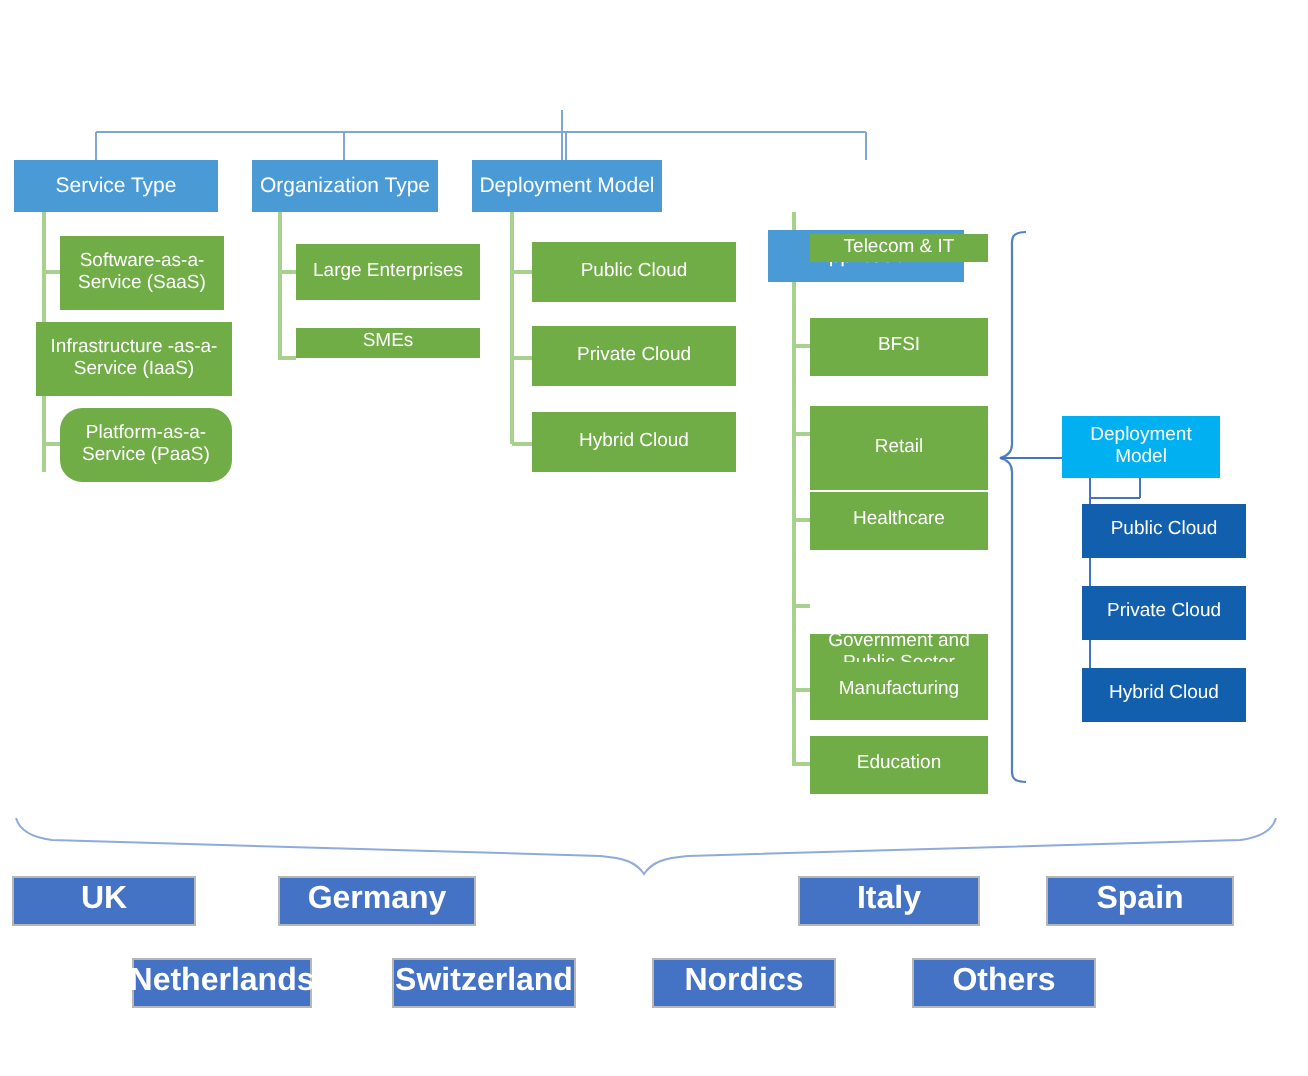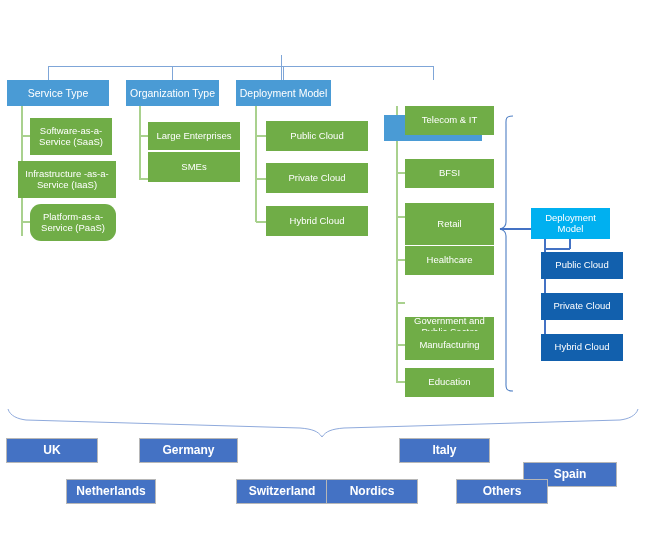--- a/index.html
+++ b/index.html
@@ -63,21 +63,21 @@
   
   .dleaf {
     background: #1260ad;
     font-size: 9.5px;
   }
 
   
   .country {
     background: #4472c4;
     border: 1px solid #b7b7b7;
-    font-size: 12px;
+    font-size: 16px;
     font-weight: bold;
   }
 
   svg#wires {
     position: absolute;
     left: 0; top: 0;
     width: 654px;
     height: 538px;
     z-index: 1;
     pointer-events: none;
@@ -156,43 +156,43 @@
 
   <div class="node cat" style="left:236px; top:80px; width:95px; height:26px;">Deployment Model</div>
 
   <div class="node cat" style="left:384px; top:80px; width:98px; height:26px;margin-top:35px;">Application</div>
 
   <div class="node leaf" style="left:30px; top:118px; width:82px; height:37px;">Software-as-a-Service (SaaS)</div>
   <div class="node leaf" style="left:18px; top:161px; width:98px; height:37px;">Infrastructure -as-a-Service (IaaS)</div>
   <div class="node leaf" style="left:30px; top:204px; width:86px; height:37px;border-radius:11px;">Platform-as-a-Service (PaaS)</div>
 
   <div class="node leaf" style="left:148px; top:122px; width:92px; height:28px;">Large Enterprises</div>
-  <div class="node leaf" style="left:148px; top:152px; width:92px; height:30px;">SMEs</div>
+  <div class="node leaf" style="left:148px; top:164px; width:92px; height:15px;">SMEs</div>
 
   <div class="node leaf" style="left:266px; top:121px; width:102px; height:30px;">Public Cloud</div>
   <div class="node leaf" style="left:266px; top:163px; width:102px; height:30px;">Private Cloud</div>
   <div class="node leaf" style="left:266px; top:206px; width:102px; height:30px;">Hybrid Cloud</div>
 
-  <div class="node leaf" style="left:405px; top:106px; width:89px; height:29px;">Telecom &amp; IT</div>
+  <div class="node leaf" style="left:405px; top:117px; width:89px; height:14px;">Telecom &amp; IT</div>
   <div class="node leaf" style="left:405px; top:159px; width:89px; height:29px;">BFSI</div>
   <div class="node leaf" style="left:405px; top:203px; width:89px; height:42px;">Retail</div>
   <div class="node leaf" style="left:405px; top:246px; width:89px; height:29px;">Healthcare</div>
   <div class="node leaf" style="left:405px; top:288px; width:89px; height:20px;margin-top:29px;">Government and Public Sector</div>
   <div class="node leaf" style="left:405px; top:331px; width:89px; height:29px;">Manufacturing</div>
   <div class="node leaf" style="left:405px; top:368px; width:89px; height:29px;">Education</div>
 
   <div class="node subhead" style="left:531px; top:208px; width:79px; height:31px;">Deployment Model</div>
 
   <div class="node dleaf" style="left:541px; top:252px; width:82px; height:27px;">Public Cloud</div>
   <div class="node dleaf" style="left:541px; top:293px; width:82px; height:27px;">Private Cloud</div>
   <div class="node dleaf" style="left:541px; top:334px; width:82px; height:27px;">Hybrid Cloud</div>
 
   <div class="node country" style="left:6px; top:438px; width:92px; height:25px;">UK</div>
   <div class="node country" style="left:139px; top:438px; width:99px; height:25px;">Germany</div>
   <div class="node country" style="left:399px; top:438px; width:91px; height:25px;">Italy</div>
-  <div class="node country" style="left:523px; top:438px; width:94px; height:25px;margin-top:24px;">Spain</div>
+  <div class="node country" style="left:523px; top:438px; width:94px; height:25px;">Spain</div>
 
   <div class="node country" style="left:66px; top:479px; width:90px; height:25px;">Netherlands</div>
-  <div class="node country" style="left:196px; top:479px; width:92px; height:25px;margin-left:40px;">Switzerland</div>
+  <div class="node country" style="left:196px; top:479px; width:92px; height:25px;">Switzerland</div>
   <div class="node country" style="left:326px; top:479px; width:92px; height:25px;">Nordics</div>
   <div class="node country" style="left:456px; top:479px; width:92px; height:25px;">Others</div>
 
 </div>
 
 </body></html>

